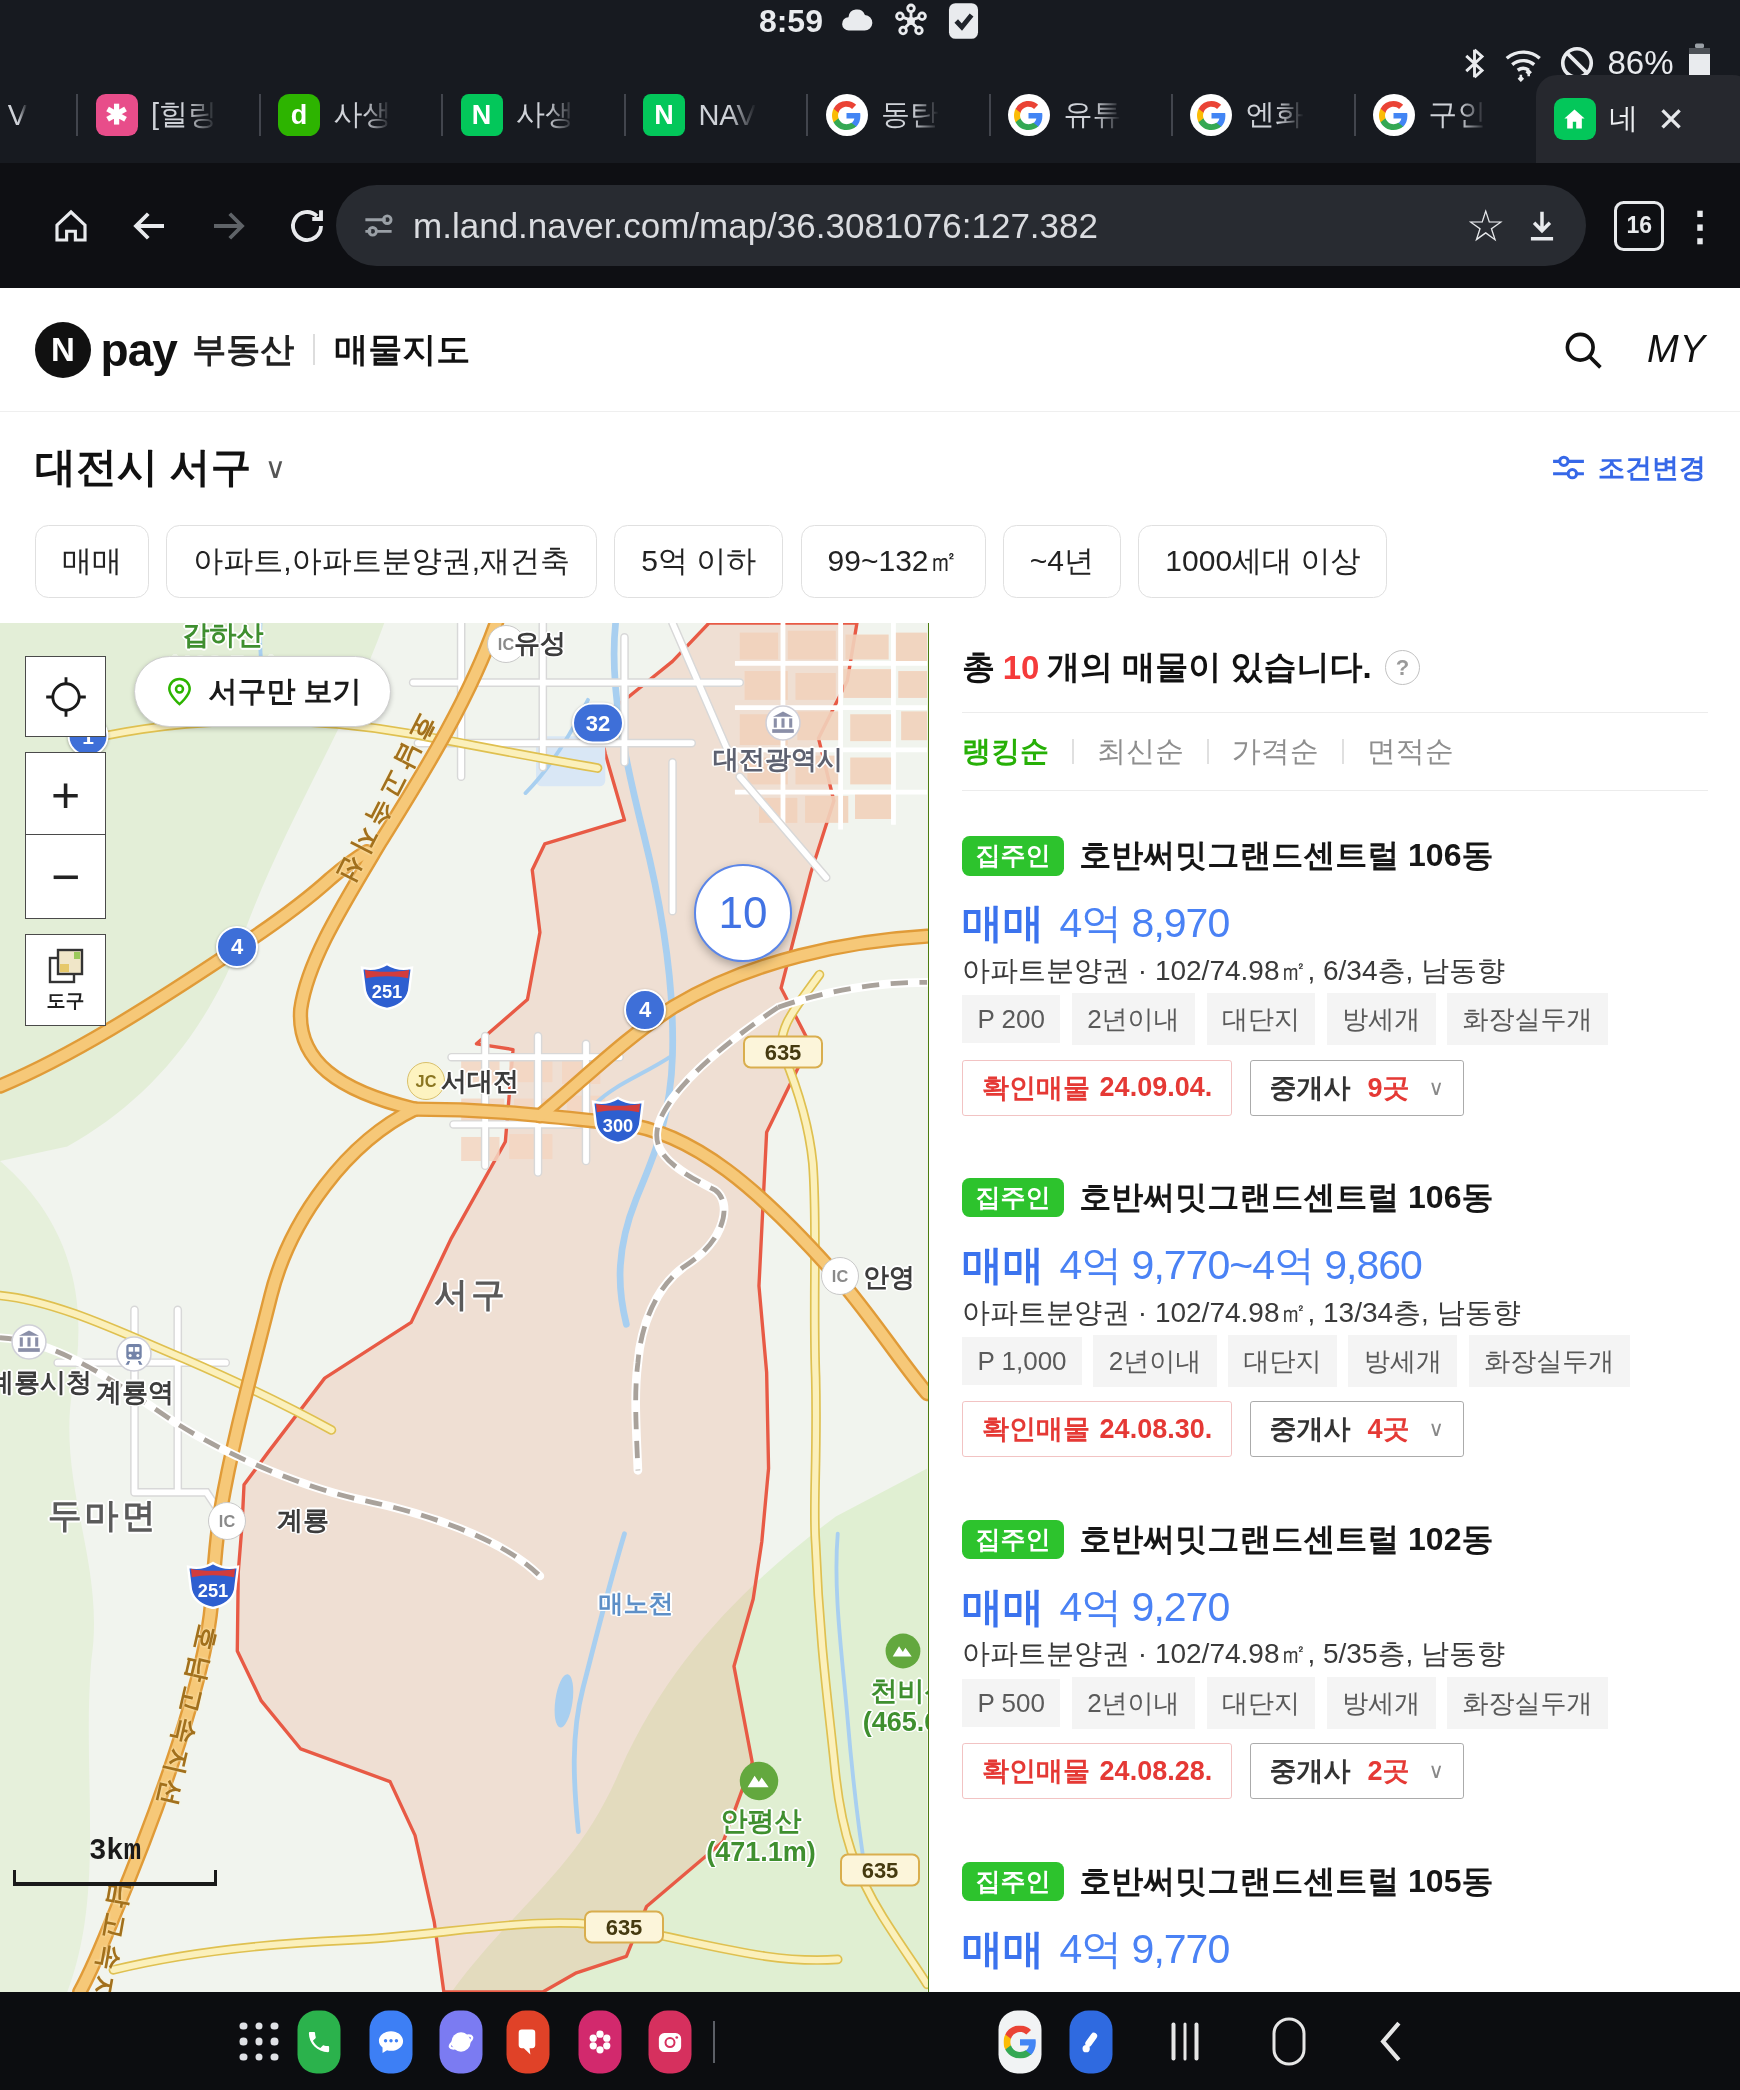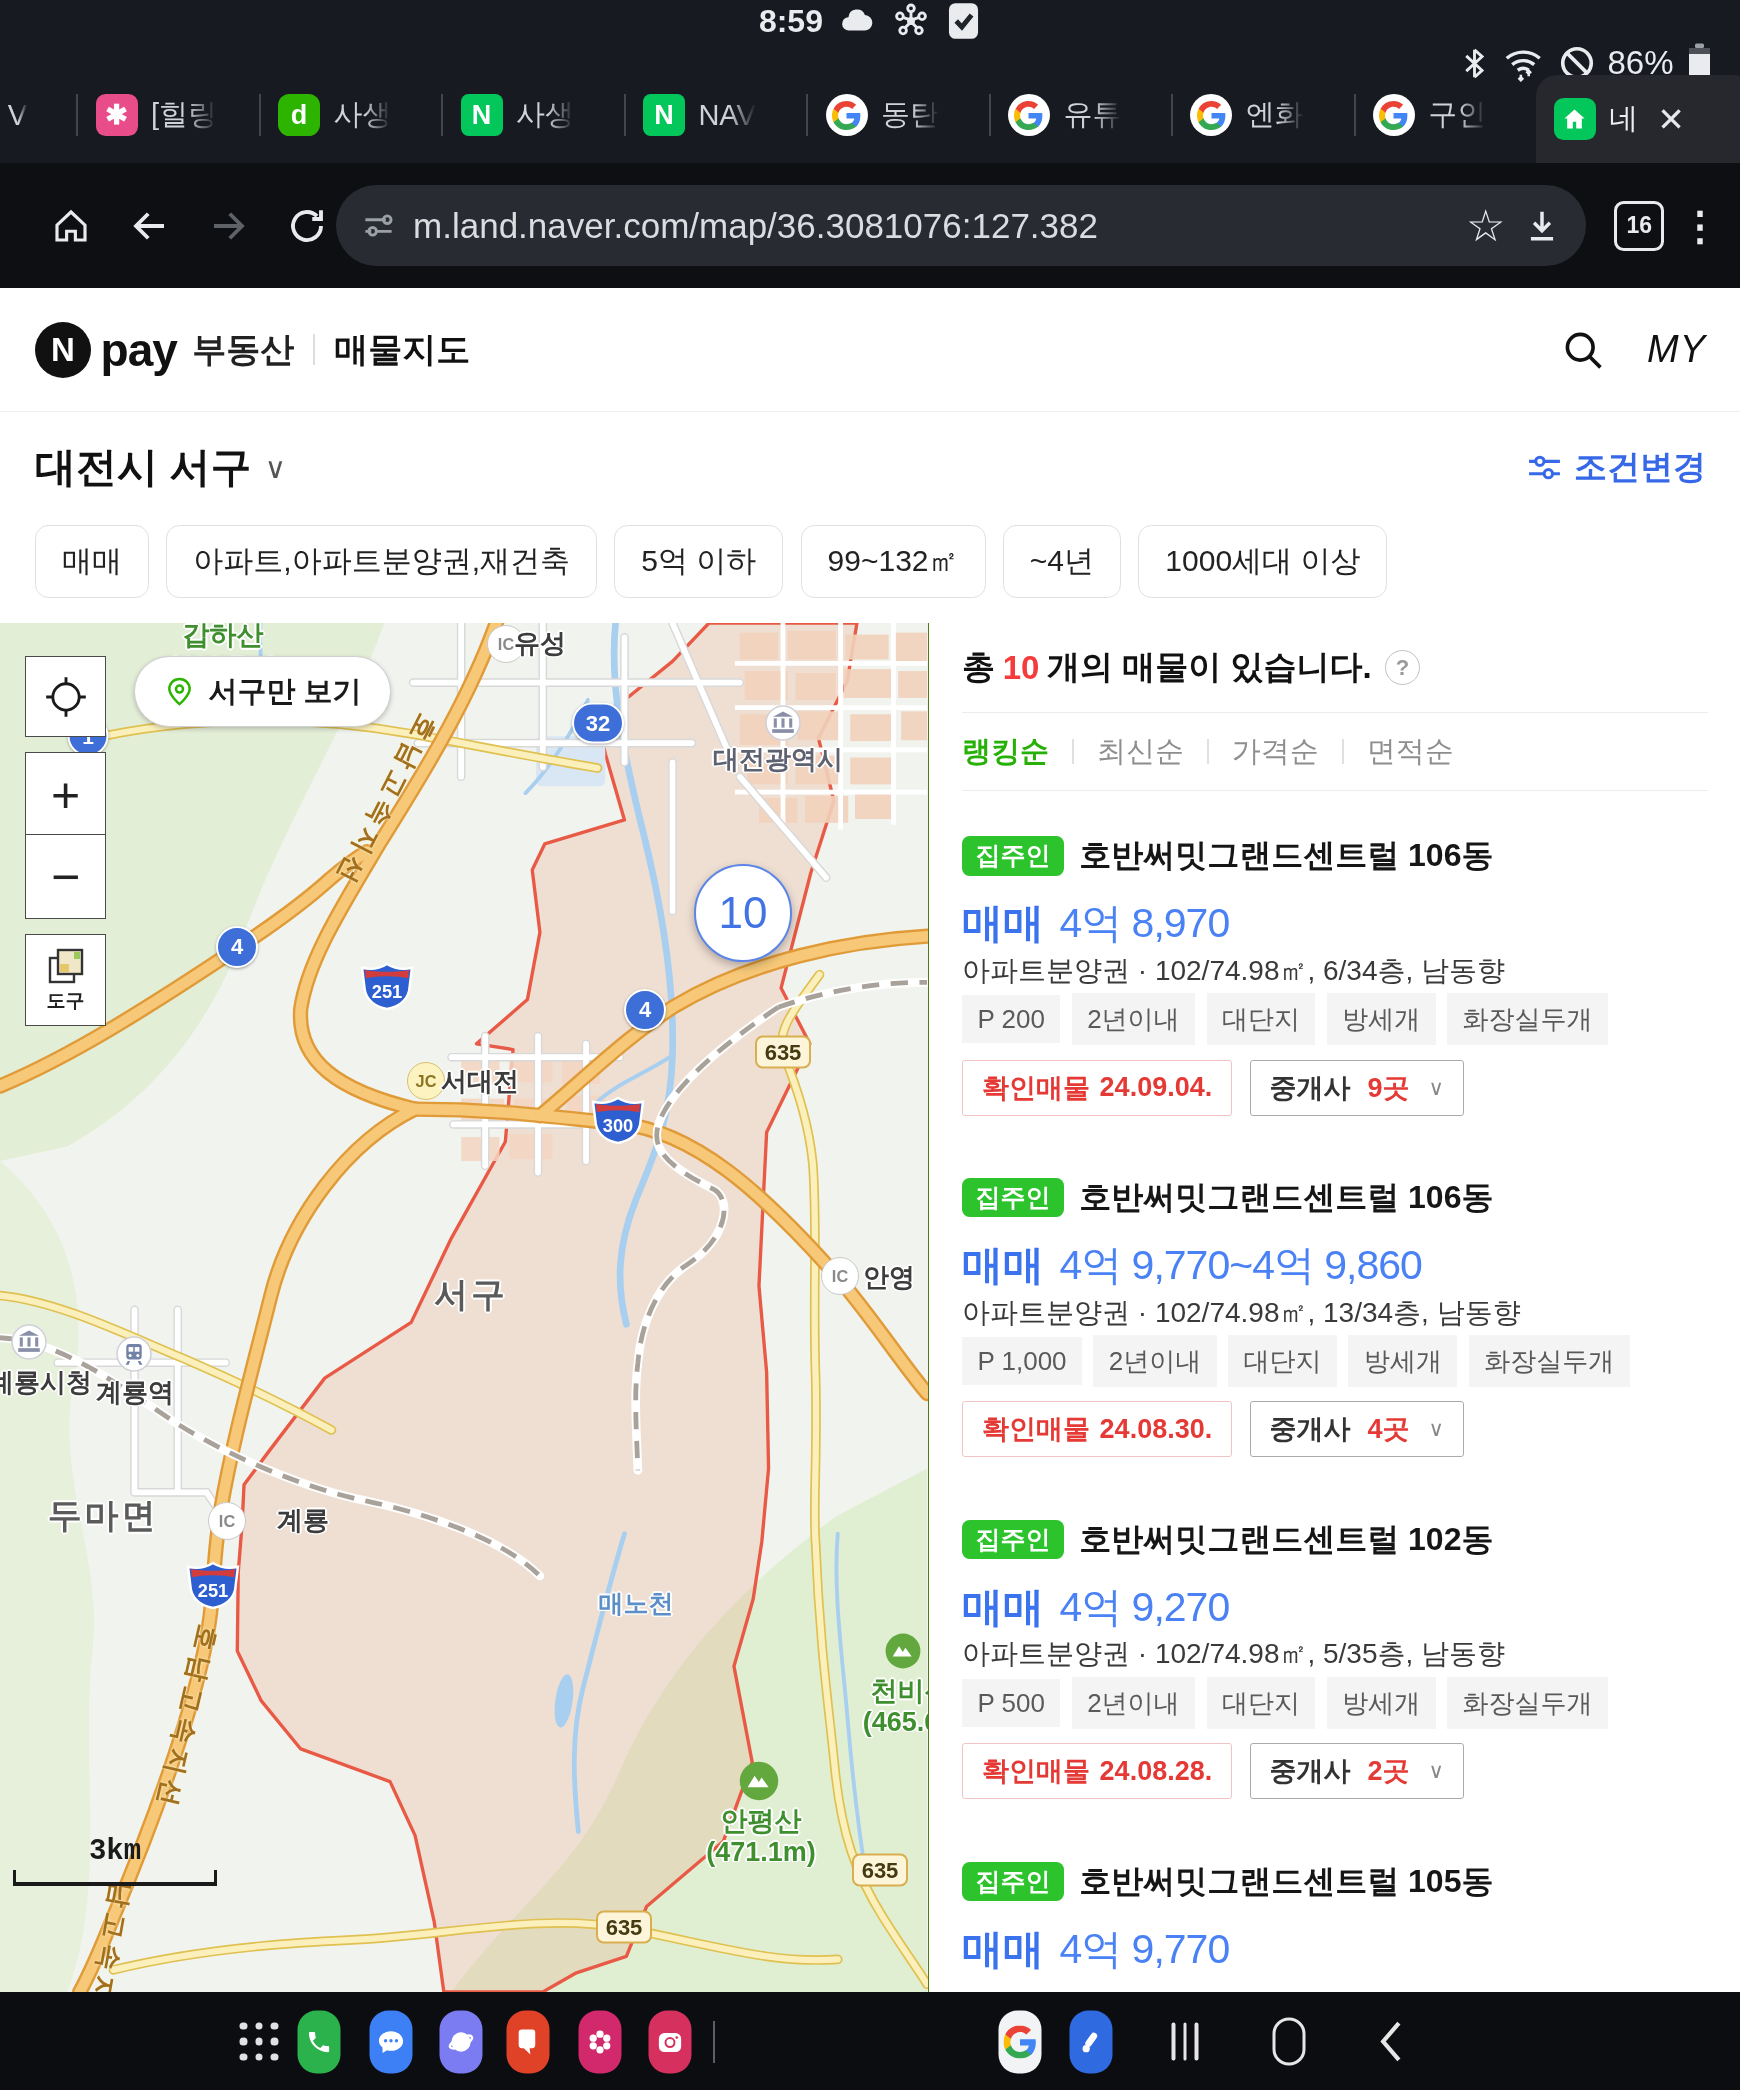--- a/index.html
+++ b/index.html
@@ -44,41 +44,41 @@
   .svc{font-size:34px;font-weight:700;color:#222;margin-left:15.4px;}
   .hdrdiv{width:1.9px;height:31px;background:#ddd;margin:0 19px;}
   .pagetitle{font-size:34px;font-weight:700;color:#111;}
   .hdr-right{margin-left:auto;display:flex;align-items:center;gap:42px;font-style:italic;}
   .mytxt{font-size:38px;color:#111;font-weight:500;letter-spacing:1px;}
   
   .filterwrap{height:211px;background:#fff;padding:0 35px;box-sizing:border-box;}
   .regionrow{display:flex;align-items:center;padding-top:25px;height:61px;}
   .regiontitle{font-size:41px;font-weight:800;color:#111;}
   .chev{font-size:29px;color:#555;margin-left:13.4px;font-weight:400;}
-  .cond{margin-left:auto;display:flex;align-items:center;gap:11.5px;color:#3668e8;font-size:33px;font-weight:600;}
+  .cond{margin-left:auto;display:flex;align-items:center;gap:11.5px;color:#3668e8;font-size:27px;font-weight:600;}
   .chiprow{display:flex;gap:17.3px;margin-top:27px;}
   .chip{height:71px;border:1.9px solid #e0e0e0;border-radius:13.4px;display:flex;align-items:center;
         padding:0 26px;font-size:30px;color:#222;font-weight:500;background:#fff;white-space:nowrap;}
   
   .main{display:flex;height:1369px;}
   .map{position:relative;width:929px;height:1369px;overflow:hidden;background:#f1f4ee;flex:0 0 929px;
        border-right:1px solid #4d7c0f;box-sizing:border-box;}
   .map-svg{position:absolute;left:0;top:0;}
   .mk{position:absolute;transform:translate(-50%,-50%);white-space:nowrap;}
   .halo{text-shadow:-1.9px 0 #fff,1.9px 0 #fff,0 -1.9px #fff,0 1.9px #fff,-1px -1px #fff,1px 1px #fff,1px -1px #fff,-1px 1px #fff;}
   .pl{font-size:26px;font-weight:700;color:#3c3c3c;}
   .pl-big{font-size:34px;font-weight:700;color:#5a5a5a;letter-spacing:2.9px;}
   .pl-green{font-size:27px;font-weight:700;color:#3f8f2f;}
   .pl-blue{font-size:25px;font-weight:700;color:#5d8fc7;}
   .pl-road{font-size:26px;font-weight:700;color:#a2701c;letter-spacing:5.8px;text-shadow:0 0 2.9px #fdf3d2;}
   .pl-city{font-size:26px;font-weight:700;color:#5d6170;}
   .ovalbadge{background:#3e6fd8;border:2.9px solid #fff;border-radius:48px;color:#fff;font-weight:700;
              display:flex;align-items:center;justify-content:center;box-shadow:0 1px 2.9px rgba(0,0,0,.35);}
   .yb{background:#fcf5da;border:2.9px solid #d9ae4e;border-radius:7.7px;color:#453a10;font-weight:700;font-size:22px;
-      width:56px;height:33px;display:flex;align-items:center;justify-content:center;box-sizing:border-box;}
+      width:80px;height:33px;display:flex;align-items:center;justify-content:center;box-sizing:border-box;}
   .iccircle{width:38px;height:38px;border-radius:50%;background:#fff;border:1.9px solid #c9c9c9;color:#8a8a8a;
             font-size:16.3px;font-weight:700;display:flex;align-items:center;justify-content:center;box-sizing:border-box;}
   .jccircle{background:#fdf3c0;border-color:#d9c06a;color:#8a7520;}
   .cluster{width:94px;height:94px;border-radius:50%;background:#fff;border:2.9px solid #5b86e8;color:#4173e4;
            font-size:44px;display:flex;align-items:center;justify-content:center;box-shadow:0 3.8px 9.6px rgba(0,0,0,.28);}
   .mc{position:absolute;background:#fff;border:1.9px solid #4a4a4a;box-sizing:border-box;display:flex;
       align-items:center;justify-content:center;flex-direction:column;}
   .zbtn{font-size:50px;color:#222;font-weight:300;line-height:1;}
   .viewpill{position:absolute;left:134px;top:33px;height:69px;border-radius:38px;background:#fff;
             border:1px solid #cfcfcf;box-shadow:0 1.9px 5.8px rgba(0,0,0,.22);display:flex;align-items:center;

